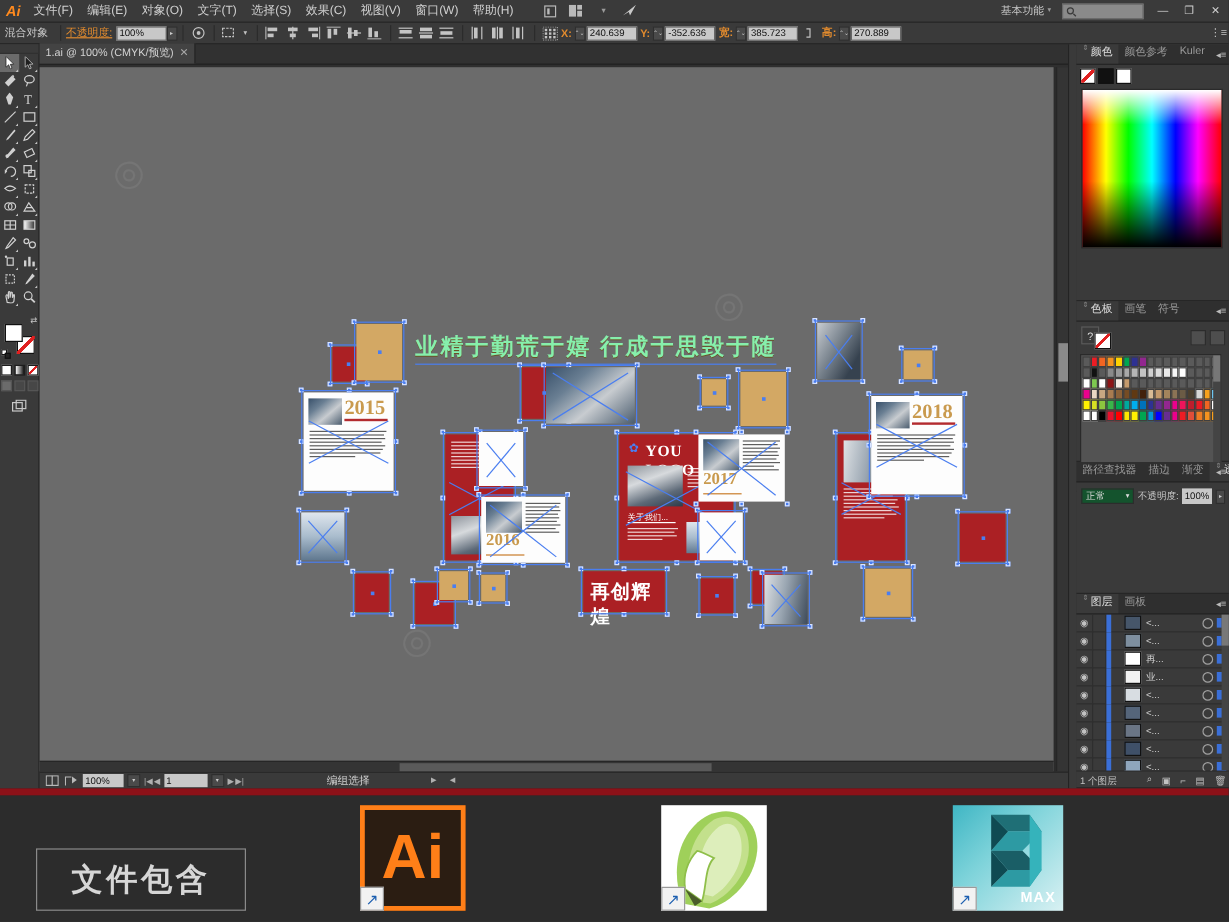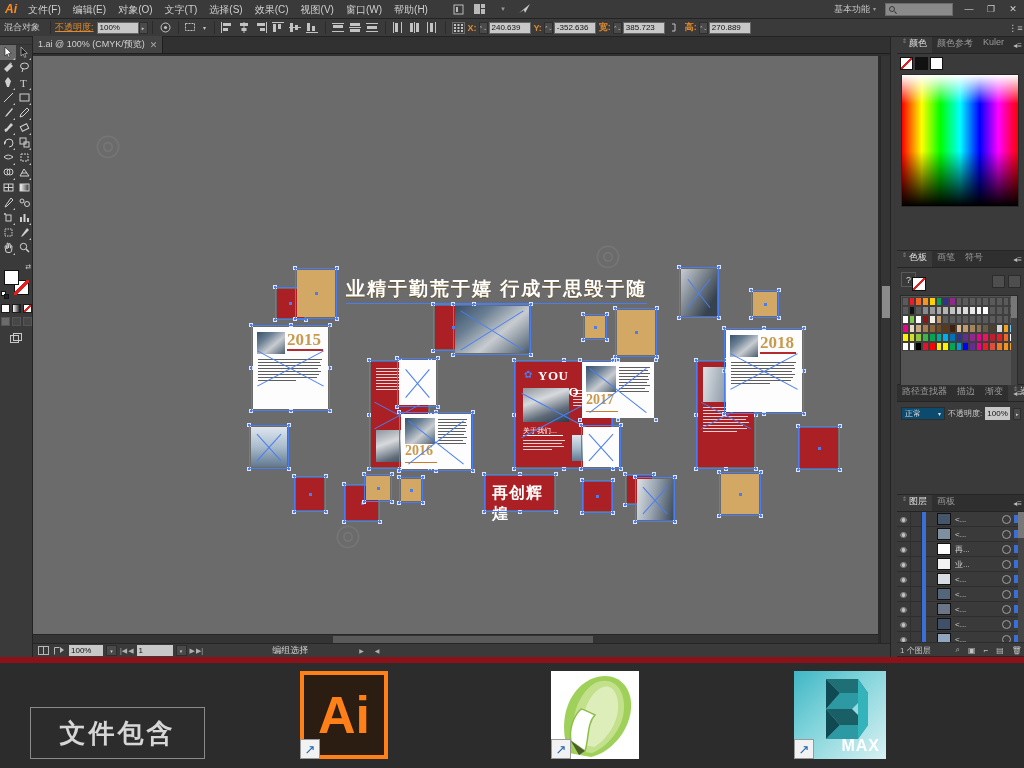--- a/index.html
+++ b/index.html
@@ -211,21 +211,21 @@
   .ph-photo3 {
     background: linear-gradient(120deg, #c9cdd2 0%, #7e8892 40%, #36424f 80%);
   }
   .ph-photo4 {
     background: linear-gradient(100deg, #dfe2e5 0%, #9aa6b2 45%, #3e4b5a 100%);
   }
   .ph-sky {
     background: linear-gradient(180deg, #dfe6ee 0%, #a9bccd 50%, #60788f 100%);
   }
   .headline {
-    position: absolute; color: #ffffff; font-weight: bold;
+    position: absolute; color: #86efac; font-weight: bold;
     letter-spacing: 2px; white-space: nowrap;
     text-shadow: 0 1px 0 #6b5226;
     text-align: center;
   }
   .headline .ul {
     position: absolute; left: 0; right: 0; bottom: -2px; height: 1px;
     background: #4a7ef0;
   }
   .txtlines { position: absolute; }
   .txtlines i {
@@ -348,21 +348,21 @@
   .sg-scroll { position: absolute; right: 0; top: 0; width: 6px; height: 110px; background: #444; }
   .sg-scroll .t { width: 6px; height: 22px; background: #777; }
   .panel-footer {
     display: flex; align-items: center; gap: 6px; height: 15px;
     padding: 0 4px; color: #bdbdbd; font-size: 8px; border-top: 1px solid #2c2c2c;
   }
   .panel-footer .sp { flex: 1; }
 
   .tp-row { display: flex; align-items: center; gap: 3px; padding: 2px 1px; }
   .tp-select {
-    width: 52px; height: 13px; background: #0c4a6e; border: 1px solid #2c2c2c;
+    width: 52px; height: 13px; background: #14532d; border: 1px solid #2c2c2c;
     color: #ddd; font-size: 8px; display: flex; align-items: center;
     justify-content: space-between; padding: 0 3px;
   }
   .tp-lab { font-size: 8px; color: #c8c8c8; white-space: nowrap; }
   .tp-val {
     width: 30px; height: 13px; background: #c8c8c8; color: #111; font-size: 8px;
     display: flex; align-items: center; padding-left: 2px;
   }
   .tp-thumbrow { display: flex; gap: 4px; padding: 3px 1px; }
   .tp-thumb {
@@ -436,21 +436,21 @@
   .cdr-tile {
     width: 88px; height: 88px; background: #ffffff; position: relative; overflow: hidden;
   }
   .max-tile {
     width: 92px; height: 88px;
     background: linear-gradient(135deg, #3fb6c4 0%, #7ed3da 40%, #d9f1f3 100%);
     position: relative; overflow: hidden;
     display: flex; align-items: flex-end; justify-content: flex-end;
   }
   .max-label {
-    position: absolute; right: 6px; bottom: 4px; color: #fff; font-size: 16px;
+    position: absolute; right: 6px; bottom: 4px; color: #fff; font-size: 12px;
     font-weight: bold; letter-spacing: 1px;
   }
   .wm {
     position: absolute; color: rgba(255,255,255,.07); font-size: 30px;
     transform: rotate(-35deg); pointer-events: none; font-weight: bold;
     letter-spacing: 4px;
   }
 </style>
 </head>
 <body>

